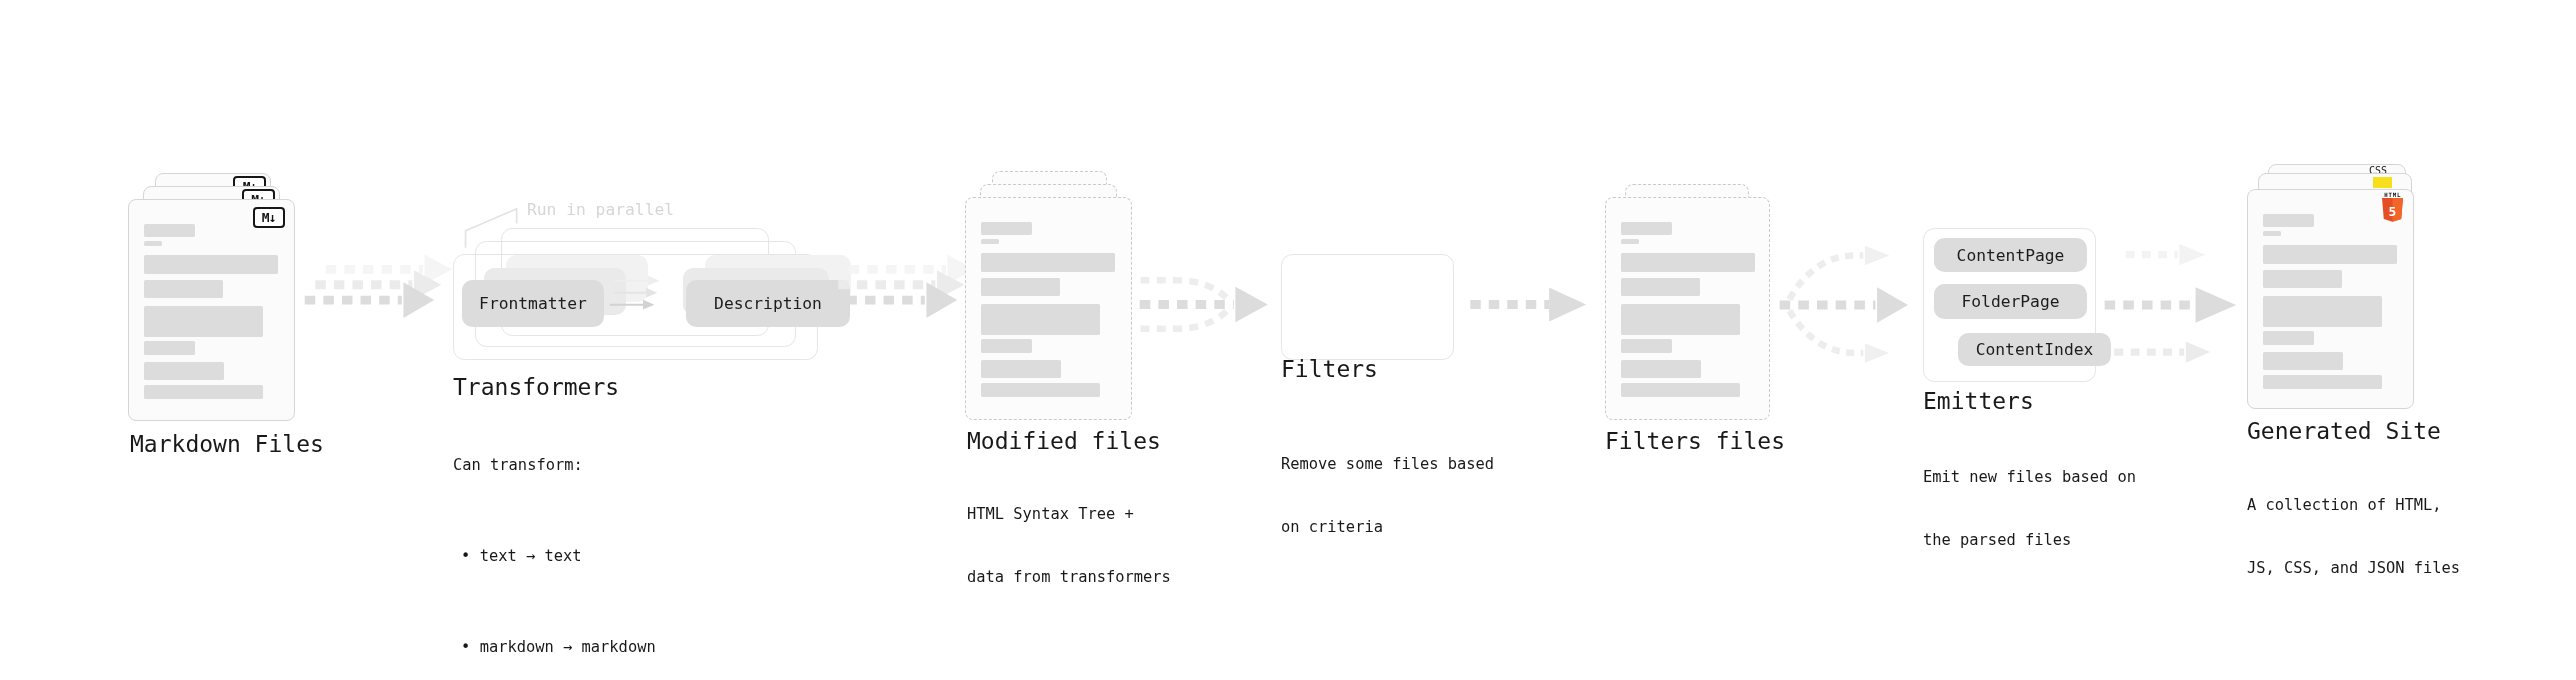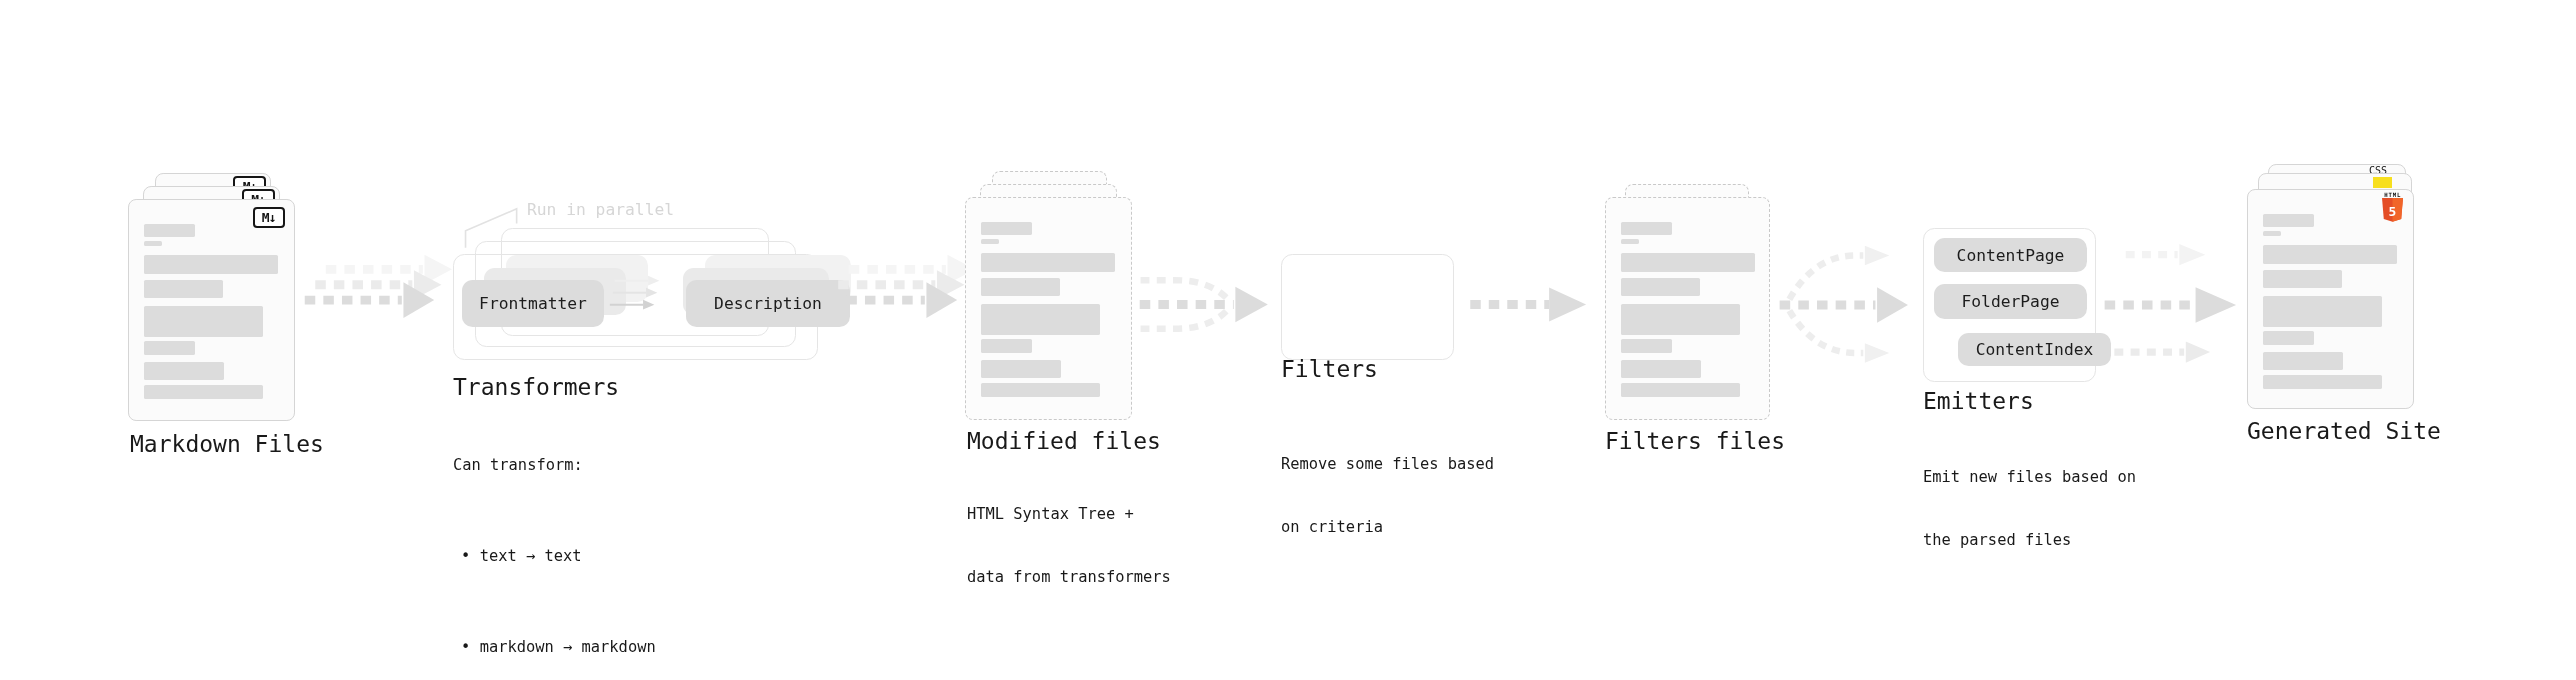--- a/index.html
+++ b/index.html
@@ -249,15 +249,19 @@
           <div class="bar" style="left: 14.6px; top: 55px; width: 134px; height: 18.7px;"></div>
           <div class="bar" style="left: 14.6px; top: 80px; width: 79px; height: 18px;"></div>
           <div class="bar" style="left: 14.6px; top: 106px; width: 119px; height: 31px;"></div>
           <div class="bar" style="left: 14.6px; top: 141px; width: 51px; height: 14px;"></div>
           <div class="bar" style="left: 14.6px; top: 162px; width: 80px; height: 18px;"></div>
           <div class="bar" style="left: 14.6px; top: 185px; width: 119px; height: 14px;"></div>
         </div>
     </div>
   </div>
   <div class="title" style="left:2247px;top:418px;">Generated Site</div>
+  <div class="desc" style="left:2247px;top:453px;">
+    <div>A collection of HTML,</div>
+    <div>JS, CSS, and JSON files</div>
+  </div>
 
 </div>
 
 
 </body></html>

